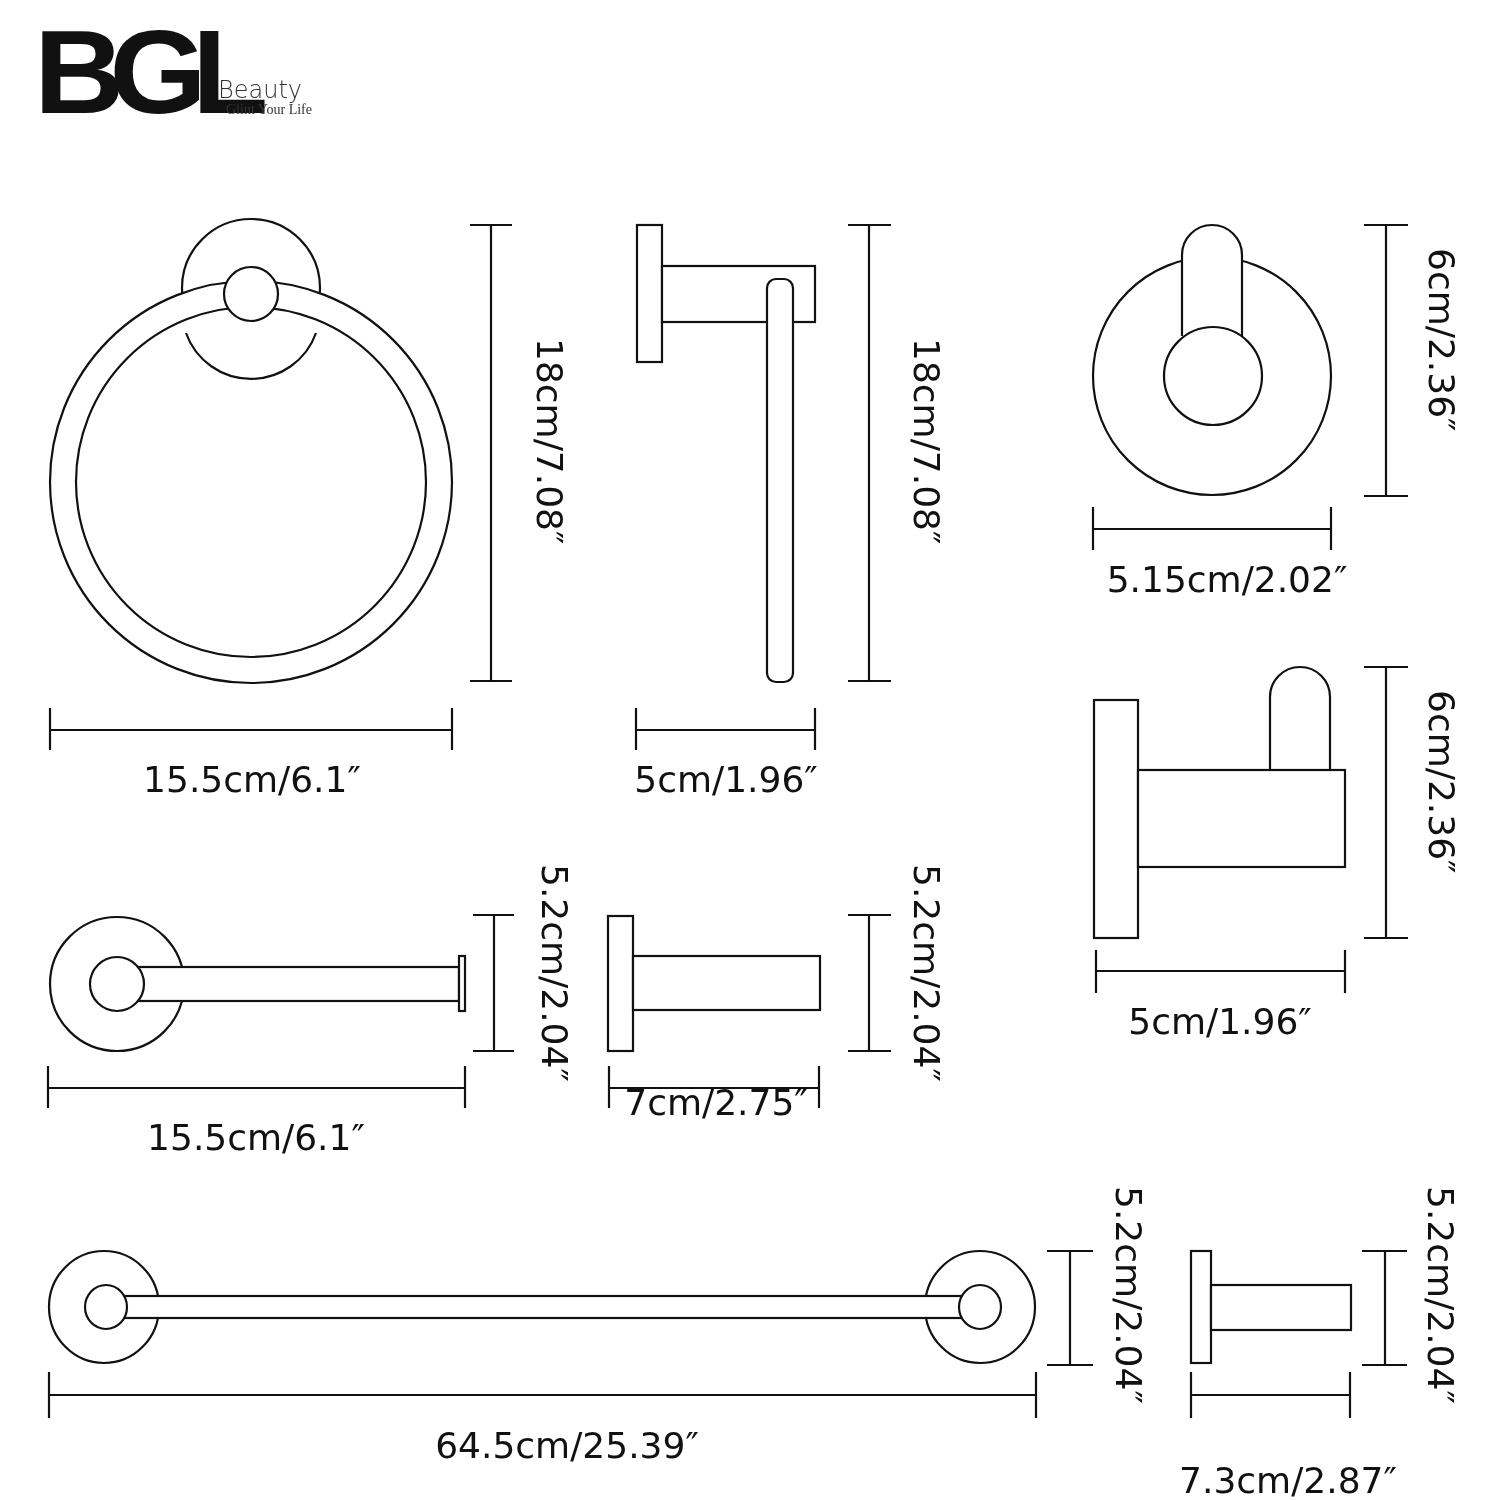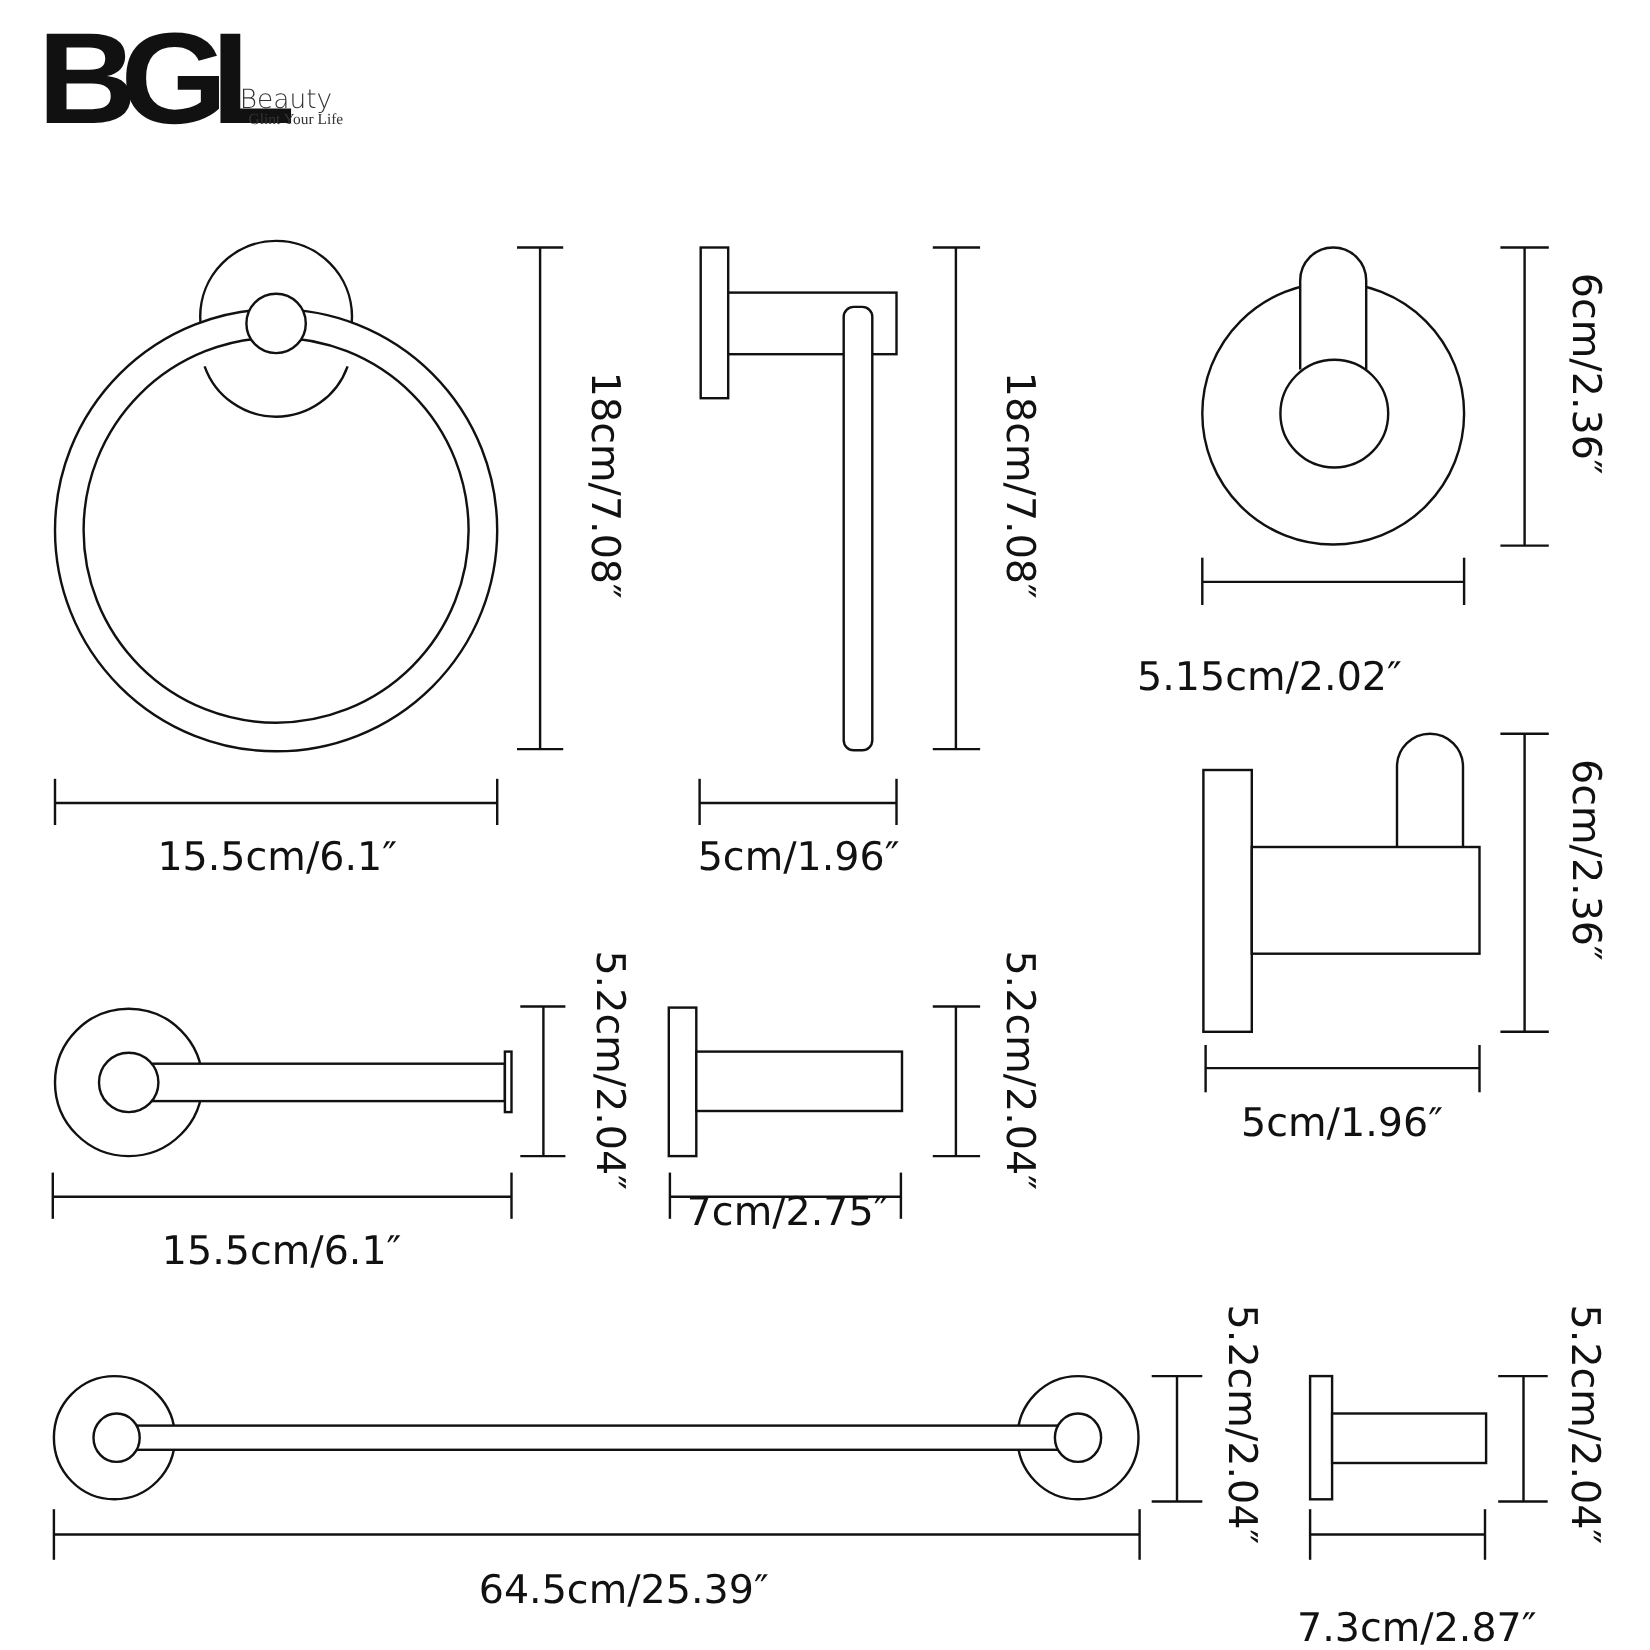--- a/index.html
+++ b/index.html
@@ -156,21 +156,21 @@
   </g>
 </svg>
 
 <div class="label v" style="left:567px; top:338px;">18cm/7.08″</div>
 <div class="label h" style="left:252px; top:762px;">15.5cm/6.1″</div>
 
 <div class="label v" style="left:944px; top:338px;">18cm/7.08″</div>
 <div class="label h" style="left:726px; top:762px;">5cm/1.96″</div>
 
 <div class="label v" style="left:1459px; top:248px;">6cm/2.36″</div>
-<div class="label h" style="left:1154px; top:562px;margin-top:36px;">5.15cm/2.02″</div>
+<div class="label h" style="left:1227px; top:562px;">5.15cm/2.02″</div>
 
 <div class="label v" style="left:1459px; top:690px;">6cm/2.36″</div>
 <div class="label h" style="left:1220px; top:1004px;">5cm/1.96″</div>
 
 <div class="label v" style="left:572px; top:864px;">5.2cm/2.04″</div>
 <div class="label h" style="left:256px; top:1120px;">15.5cm/6.1″</div>
 
 <div class="label v" style="left:944px; top:864px;">5.2cm/2.04″</div>
 <div class="label h" style="left:716px; top:1085px;">7cm/2.75″</div>
 

